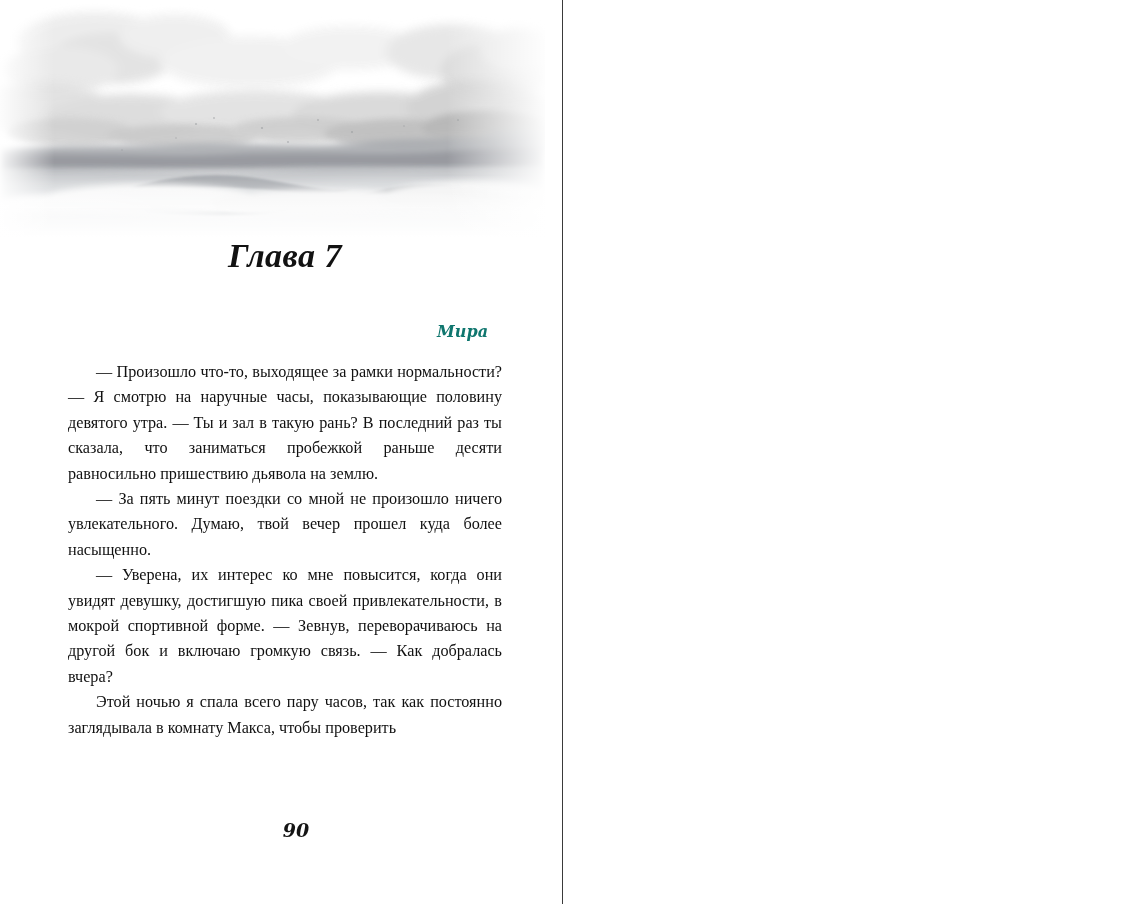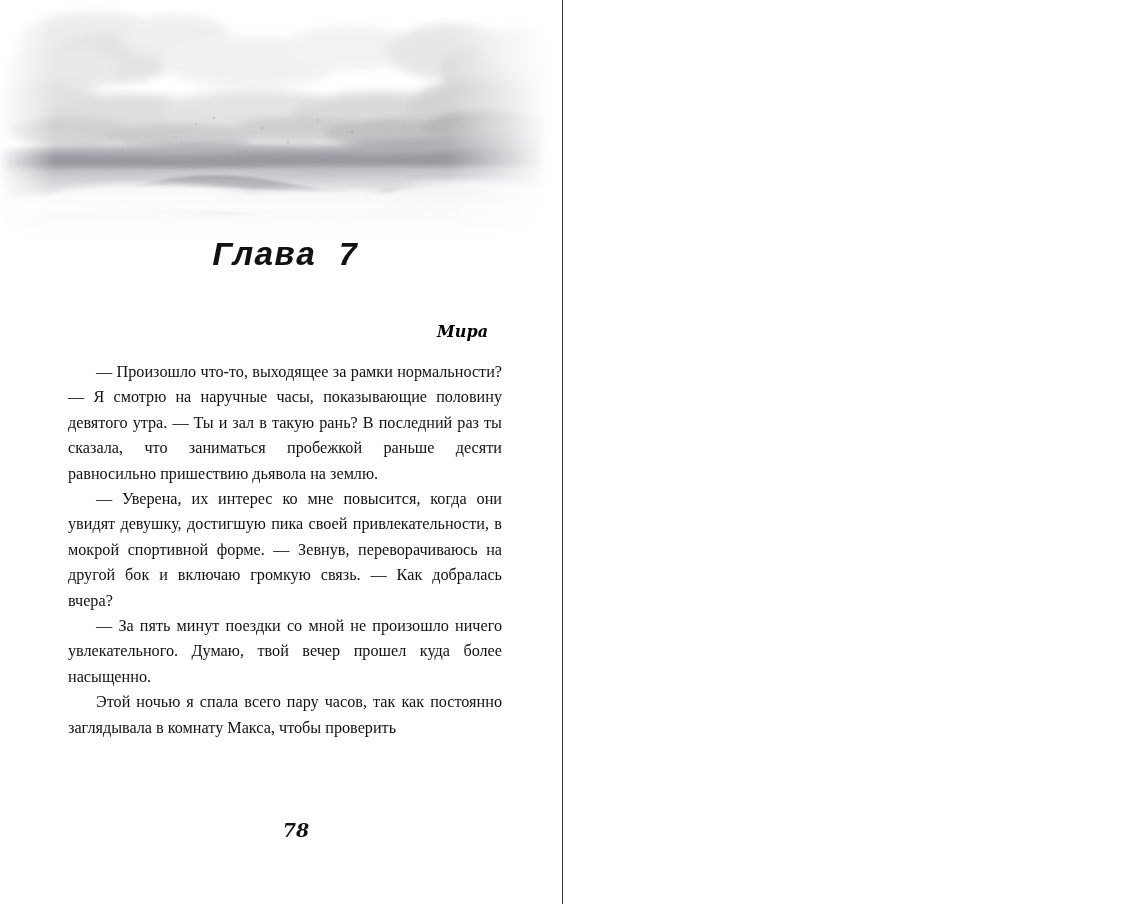--- a/index.html
+++ b/index.html
@@ -55,40 +55,40 @@
     font-size: 16.2px;
     line-height: 25.4px;
     text-align: justify;
     text-justify: inter-word;
     hyphens: manual;
     -webkit-hyphens: manual;
   }
   .textblock.left  { left: 68px;  width: 434px; top: 236px; }
 
   .chapter-title {
-    font-family: Liberation Mono, monospace;
+    font-family: Liberation Serif, serif;
     font-style: italic;
     font-weight: 700;
     font-size: 34px;
     line-height: 40px;
     text-align: center;
     letter-spacing: 0.5px;
     margin: 0 0 46px 0;
     color: #121212;
   }
 
   .pov-byline {
     font-family: "DejaVu Serif", "Liberation Serif", serif;
     font-style: italic;
     font-weight: 700;
     font-size: 16px;
     line-height: 20px;
     text-align: right;
     margin: 0 14px 18px 0;
-    color: #000000;
+    color: #0f766e;
   }
 
   p.para {
     margin: 0;
     text-indent: 28px;
   }
 
   
   .folio {
     position: absolute;
@@ -216,26 +216,26 @@
         <rect x="0" y="0" width="545" height="238" fill="url(#fadeRight)"></rect>
         <rect x="0" y="0" width="545" height="238" fill="url(#fadeLeft)"></rect>
       </svg>
     </div>
 
     <div class="textblock left">
       <h1 class="chapter-title">Глава 7</h1>
       <div class="pov-byline">Мира</div>
 
       <p class="para">— Произошло что-то, выходящее за рамки нормаль­ности? — Я смотрю на наручные часы, показывающие половину девятого утра. — Ты и зал в такую рань? В по­следний раз ты сказала, что заниматься пробежкой рань­ше десяти равносильно пришествию дьявола на землю.</p>
+      <p class="para">— За пять минут поездки со мной не произошло ни­чего увлекательного. Думаю, твой вечер прошел куда более насыщенно.</p>
       <p class="para">— Уверена, их интерес ко мне повысится, когда они увидят девушку, достигшую пика своей привлекатель­ности, в мокрой спортивной форме. — Зевнув, перево­рачиваюсь на другой бок и включаю громкую связь. — Как добралась вчера?</p>
-      <p class="para">— За пять минут поездки со мной не произошло ни­чего увлекательного. Думаю, твой вечер прошел куда более насыщенно.</p>
       <p class="para">Этой ночью я спала всего пару часов, так как посто­янно заглядывала в комнату Макса, чтобы проверить</p>
     </div>
 
-    <div class="folio folio-left">78</div>
+    <div class="folio folio-left">90</div>
   </div>
 
   <div class="spine"></div>
 
   <div class="page page-right">
 
     
 
     
 

